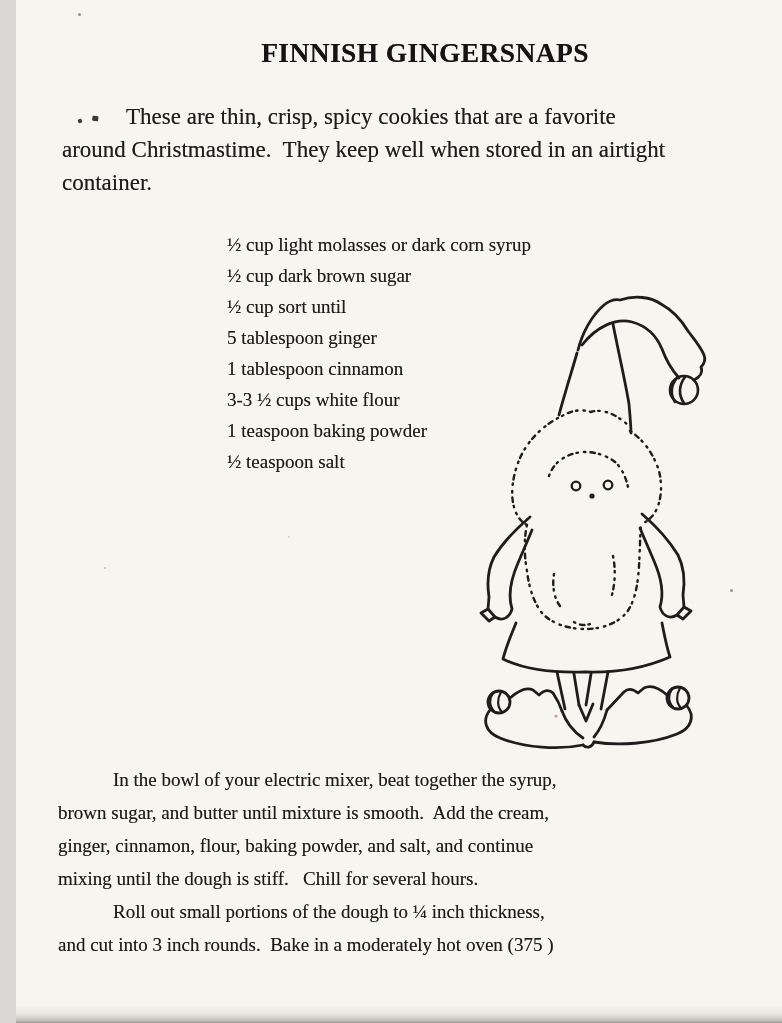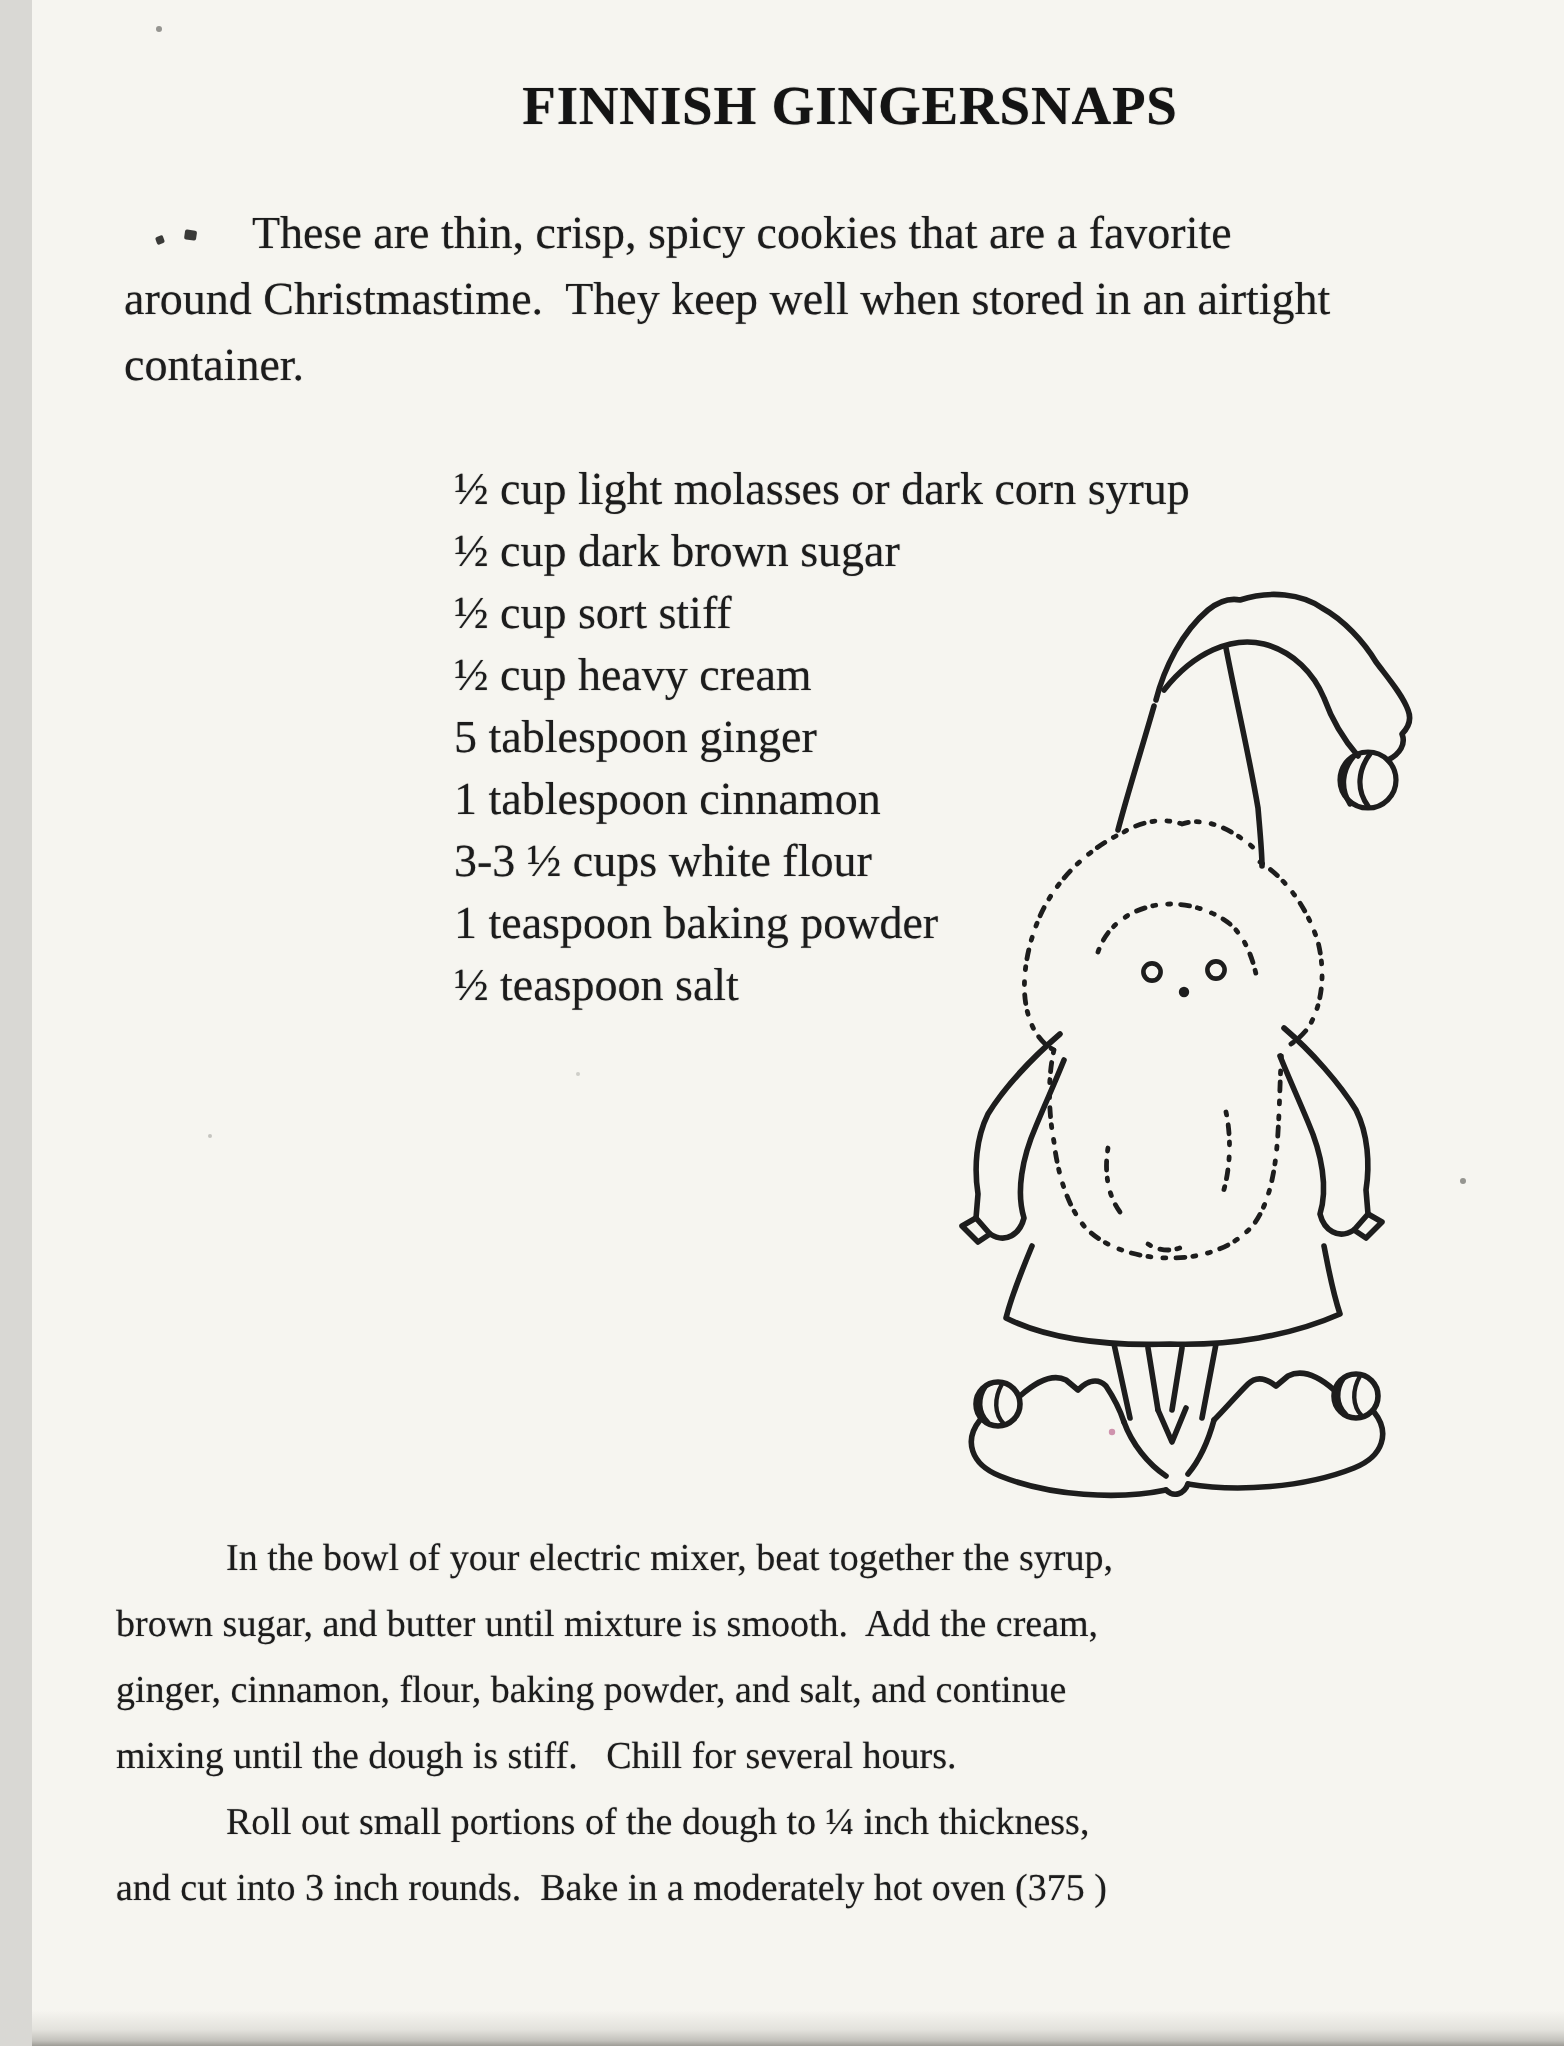--- a/index.html
+++ b/index.html
@@ -20,21 +20,21 @@
     color:#141414;
   }
   .line { white-space:pre; }
   .intro {
     position:absolute; top:100px; left:46px; width:706px;
     font-size:23px; line-height:33px;
   }
   .intro .line:first-child { padding-left:64px; }
   .ingredients {
     position:absolute; top:229px; left:211px; width:460px;
-    font-size:23px; line-height:31px;
+    font-size:19px; line-height:31px;
   }
   .instructions {
     position:absolute; top:763px; left:42px; width:712px;
     font-size:19px; line-height:33px;
   }
   .para .line:first-child { padding-left:55px; }
   .gnome {
     position:absolute; left:450px; top:292px; width:300px; height:472px;
   }
   .stray-marks { position:absolute; left:62px; top:109px; width:30px; height:10px; }
@@ -73,22 +73,21 @@
 
   <div class="intro">
     <div class="line">These are thin, crisp, spicy cookies that are a favorite</div>
     <div class="line">around Christmastime.  They keep well when stored in an airtight</div>
     <div class="line">container.</div>
   </div>
 
   <div class="ingredients">
     <div class="line">½ cup light molasses or dark corn syrup</div>
     <div class="line">½ cup dark brown sugar</div>
-    <div class="line">½ cup sort stiff</div>
-    <div class="line">½ cup heavy cream</div>
+    <div class="line">½ cup sort until</div>
     <div class="line">5 tablespoon ginger</div>
     <div class="line">1 tablespoon cinnamon</div>
     <div class="line">3-3 ½ cups white flour</div>
     <div class="line">1 teaspoon baking powder</div>
     <div class="line">½ teaspoon salt</div>
   </div>
 
   <svg class="gnome" viewBox="0 0 300 472" xmlns="http://www.w3.org/2000/svg">
     <g stroke="#1d1d1d" fill="none" stroke-linecap="round" stroke-linejoin="round">
 

